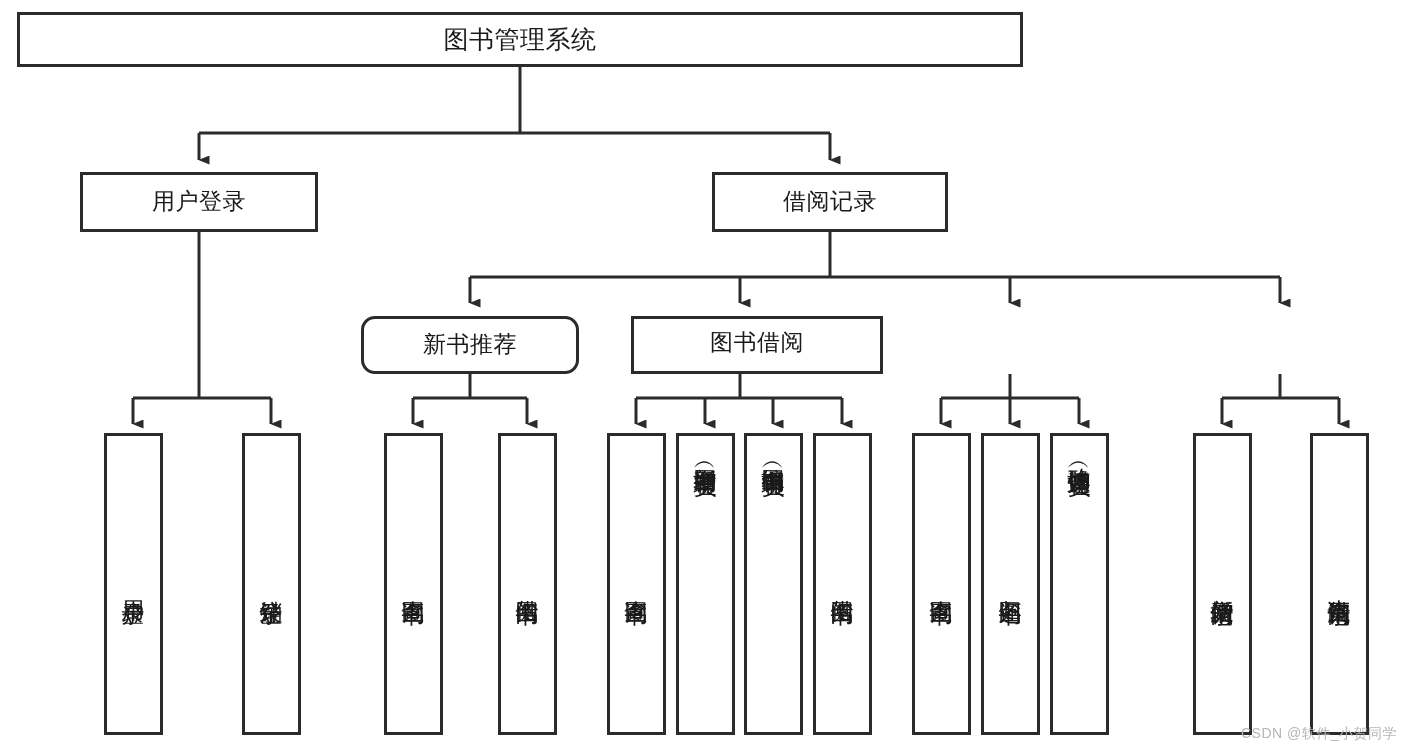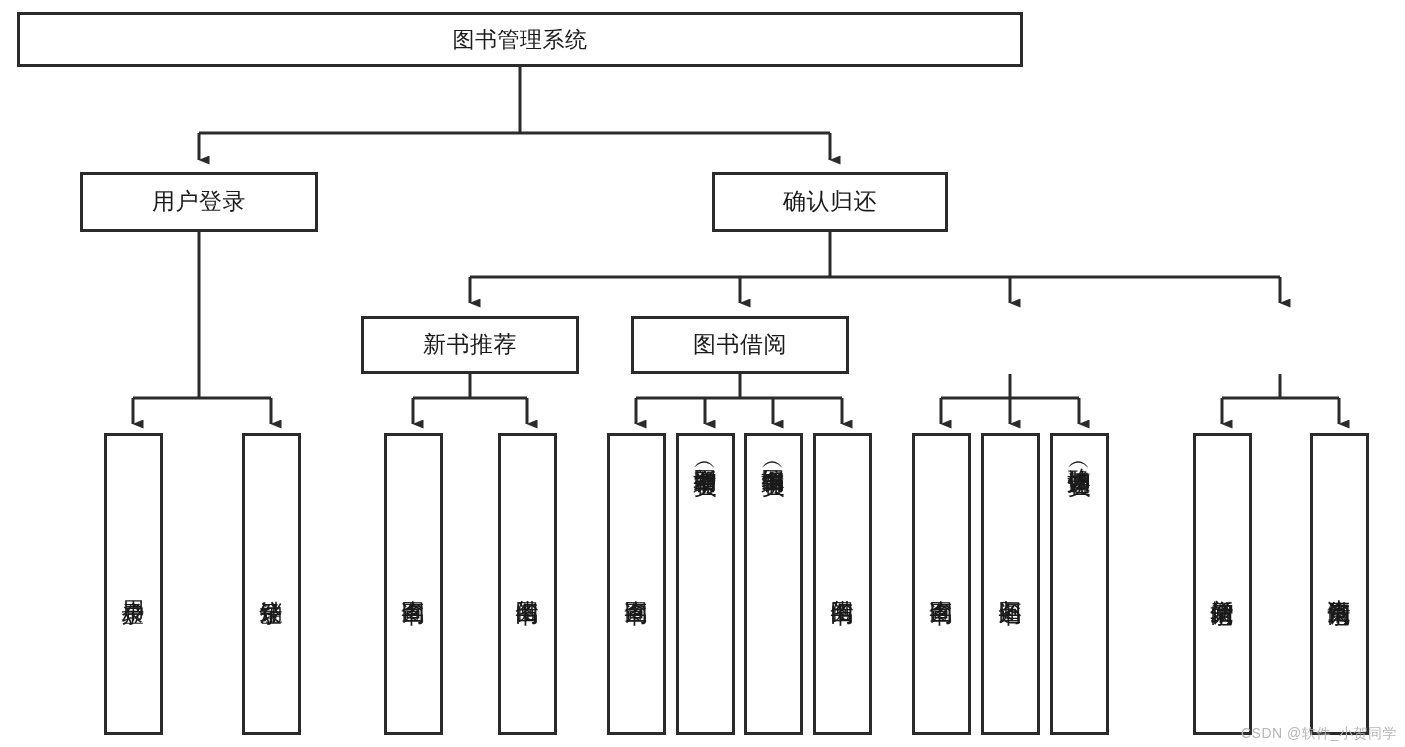--- a/index.html
+++ b/index.html
@@ -41,21 +41,21 @@
     display: block;
     text-align: center;
     line-height: 1.18;
     white-space: nowrap;
   }
   .node.horizontal .node-label {
     font-size: 23px;
     letter-spacing: 0.5px;
   }
   .node.root .node-label {
-    font-size: 22px;
+    font-size: 25px;
   }
   .node.vertical {
     align-items: flex-start;
     padding-top: 14px;
   }
   .node.vertical .node-label {
     writing-mode: vertical-rl;
     text-orientation: upright;
     font-size: 23px;
     line-height: 1.05;
@@ -134,28 +134,28 @@
 
   <div class="node root horizontal" style="left:17px; top:12px; width:1006px; height:55px;">
     <span class="node-label">图书管理系统</span>
   </div>
 
   <div class="node horizontal" style="left:80px; top:172px; width:238px; height:60px;">
     <span class="node-label">用户登录</span>
   </div>
 
   <div class="node horizontal" style="left:712px; top:172px; width:236px; height:60px;">
-    <span class="node-label">确认归还</span>
-  </div>
-
-  <div class="node horizontal" style="left:361px; top:316px; width:218px; height:58px;">
+    <span class="node-label">借阅记录</span>
+  </div>
+
+  <div class="node horizontal" style="left:361px; top:316px; width:218px; height:58px;border-radius:14px;">
     <span class="node-label">新书推荐</span>
   </div>
 
-  <div class="node horizontal" style="left:631px; top:316px; width:218px; height:58px;">
+  <div class="node horizontal" style="left:631px; top:316px; width:252px; height:58px;font-family:Liberation Mono, monospace;">
     <span class="node-label">图书借阅</span>
   </div>
 
 
 
   <div class="node vertical centered" style="left:104px; top:433px; width:59px; height:302px;">
     <span class="node-label">用户登录</span>
   </div>
 
   <div class="node vertical centered" style="left:242px; top:433px; width:59px; height:302px;">

